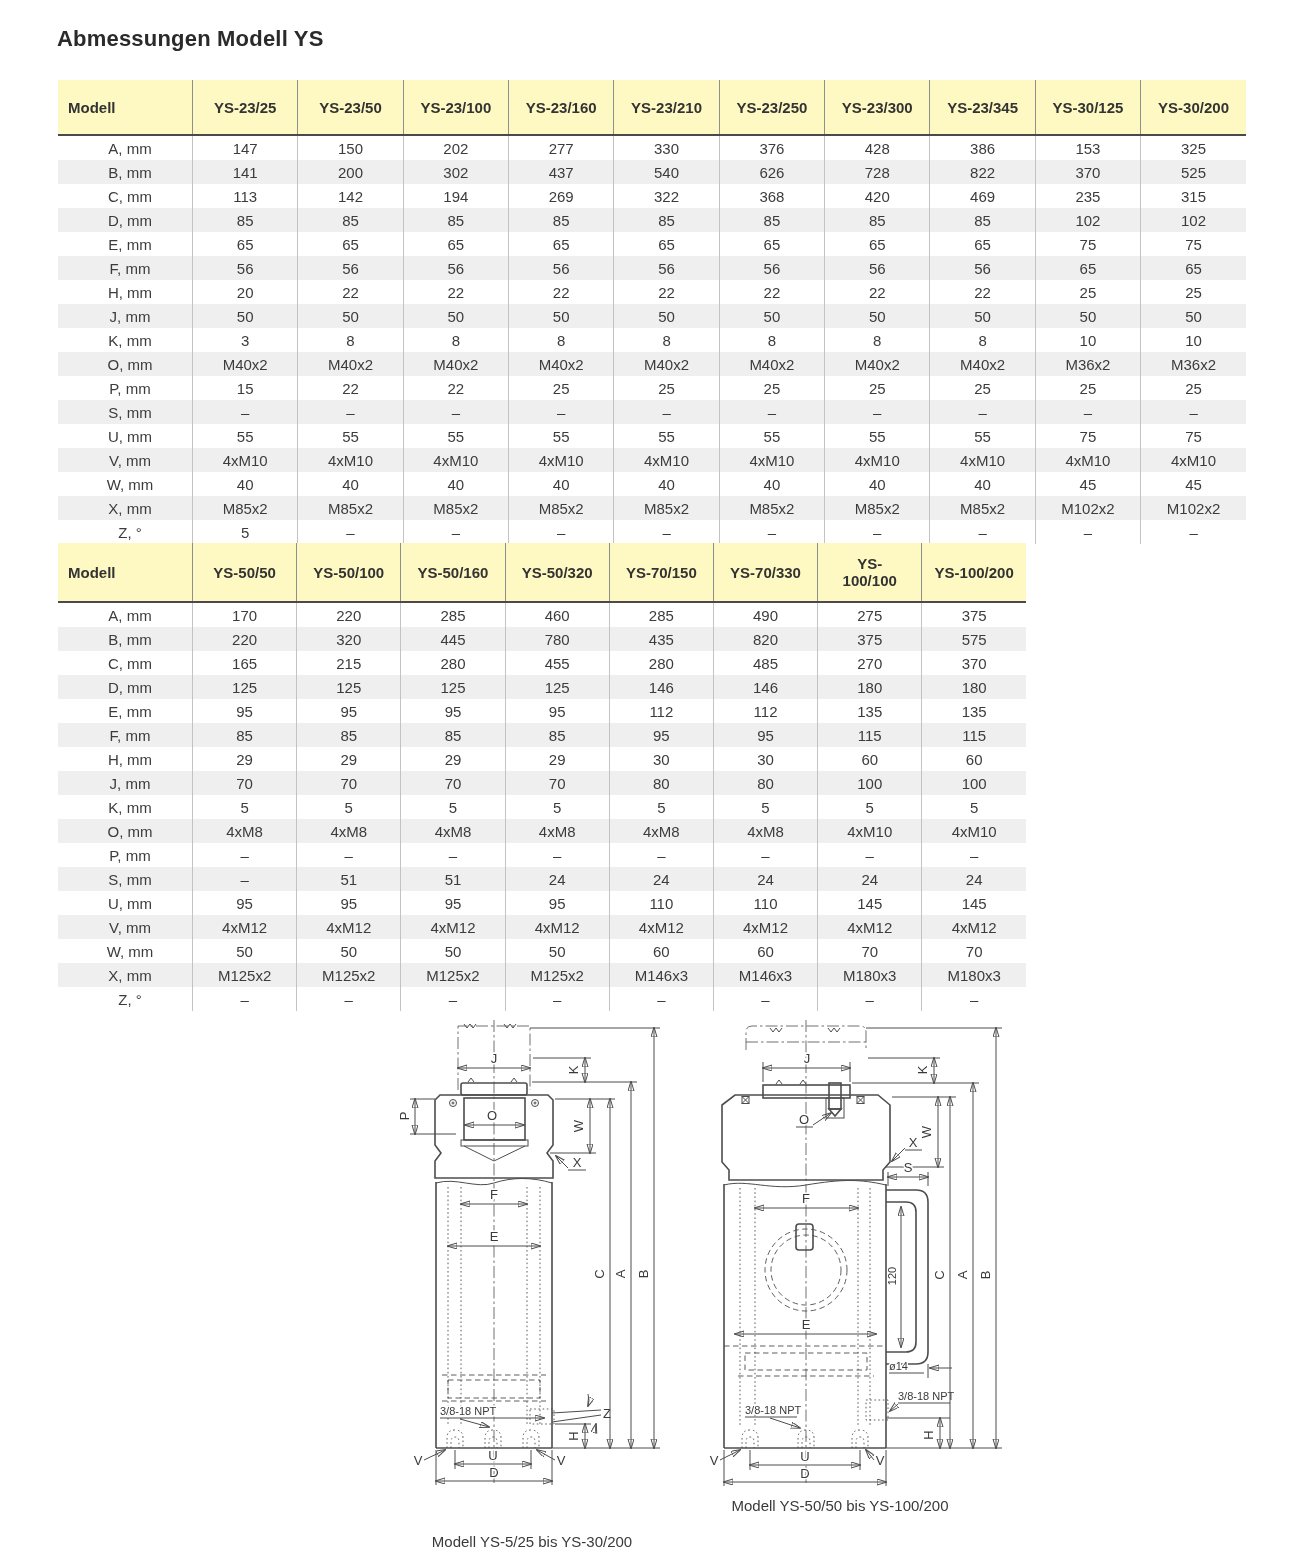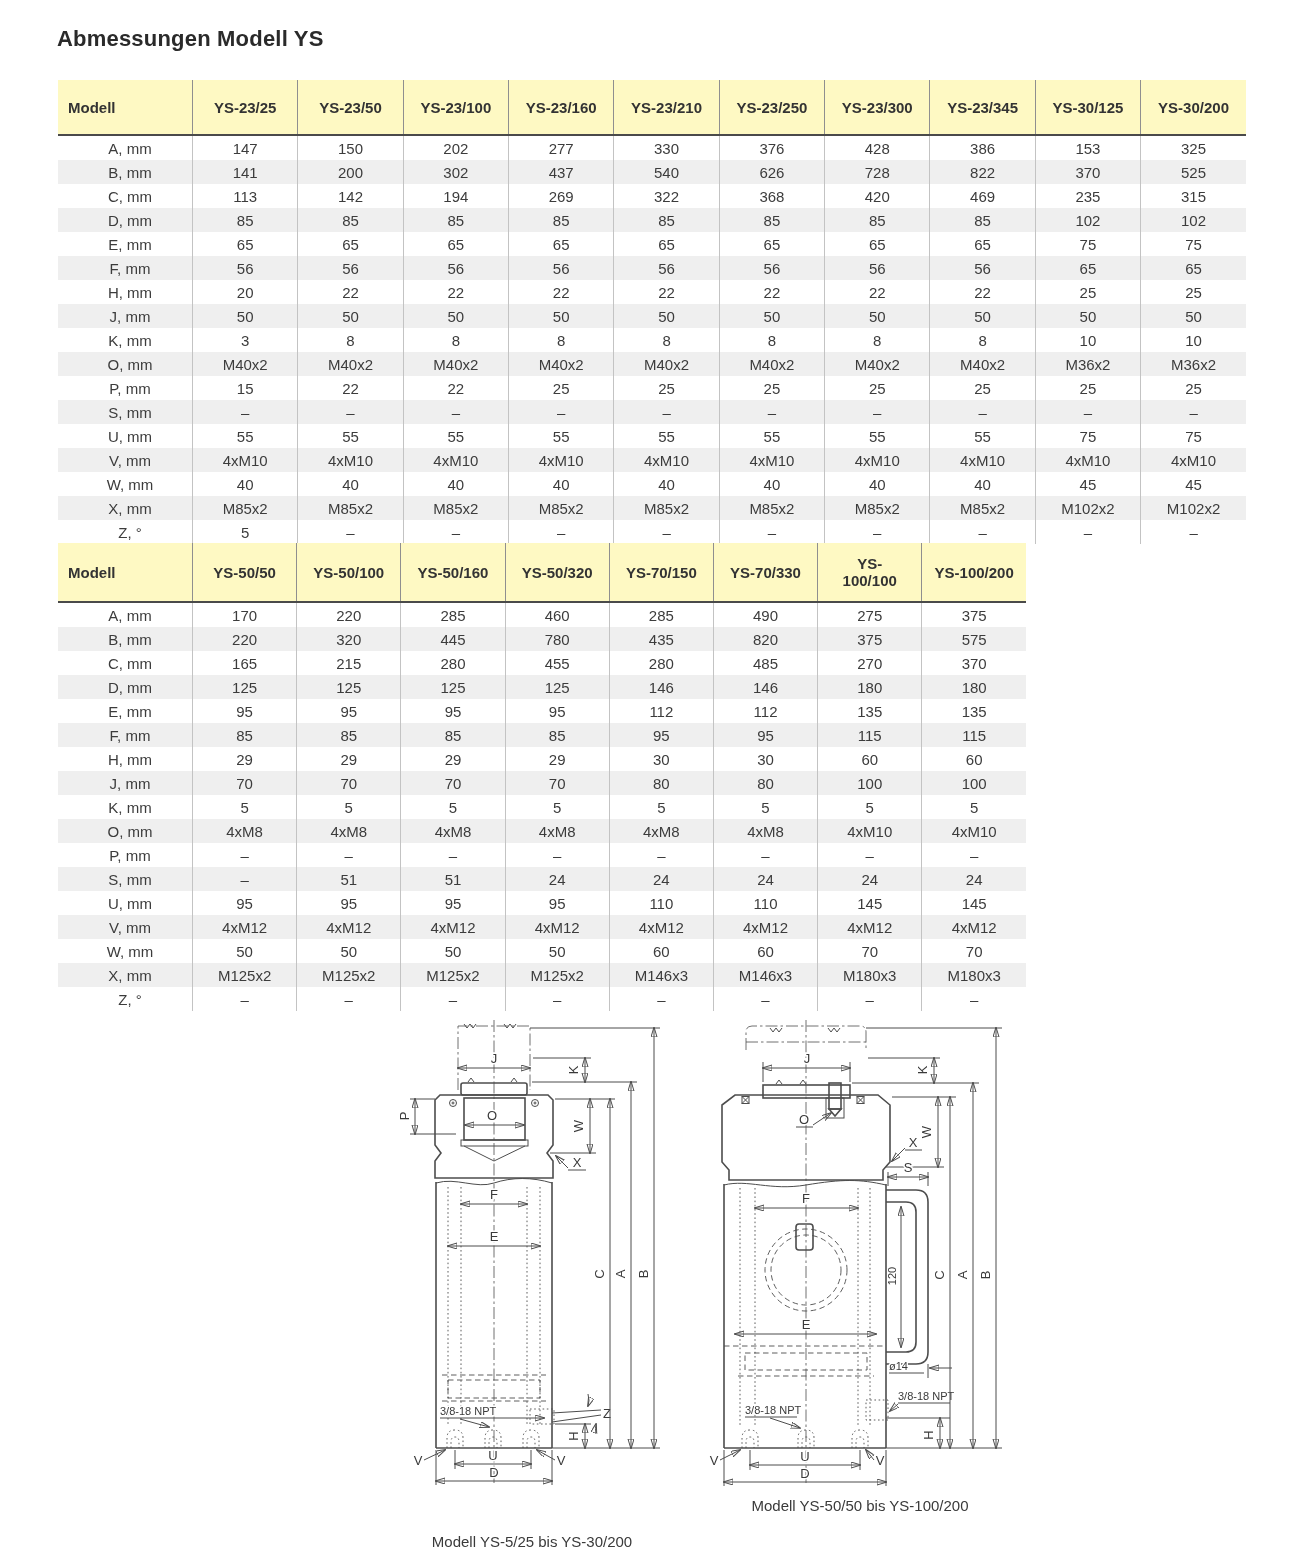--- a/index.html
+++ b/index.html
@@ -10,21 +10,21 @@
   #table1{top:80px;width:1188px;}
   #table2{top:543px;width:968px;}
   table.dim-table th{background:#fef9c3;height:30px;font-weight:bold;text-align:center;color:#333;
     border-left:1px solid #8f8f8f;border-bottom:2px solid #4a4a4a;padding:12px;}
   table.dim-table th:first-child{border-left:none;text-align:left;padding-left:10px;width:112px;}
   table.dim-table td{height:24px;text-align:center;border-left:1px solid #c3c3c3;padding:0;}
   table.dim-table td:first-child{border-left:none;text-align:center;padding-left:10px;width:112px;}
   table.dim-table tbody tr:nth-child(even){background:#efefef;}
   .caption{position:absolute;width:310px;text-align:center;font-size:15px;color:#3a3a3a;top:1497px;}
   #cap-left{left:377px;margin-top:36px;}
-  #cap-right{left:705px;}
+  #cap-right{left:685px;}
   .dwg{position:absolute;top:1012px;}
   #dwg-left{left:398px;}
   #dwg-right{left:700px;}
   .dwg line,.dwg path,.dwg rect,.dwg circle,.dwg polyline{stroke:#4d4d4d;fill:none;stroke-width:1;}
   .dwg .tk{stroke-width:1.6;}
   .dwg .cl{stroke-dasharray:12 3 2.5 3;stroke-width:.8;}
   .dwg .dt{stroke-dasharray:1.6 2.6;stroke-width:.9;}
   .dwg .dh{stroke-dasharray:5.5 3.5;stroke-width:.9;}
   .dwg text{font-family:"Liberation Sans",sans-serif;font-size:13px;fill:#3a3a3a;stroke:none;}
   .dwg text.sm{font-size:11px;}

